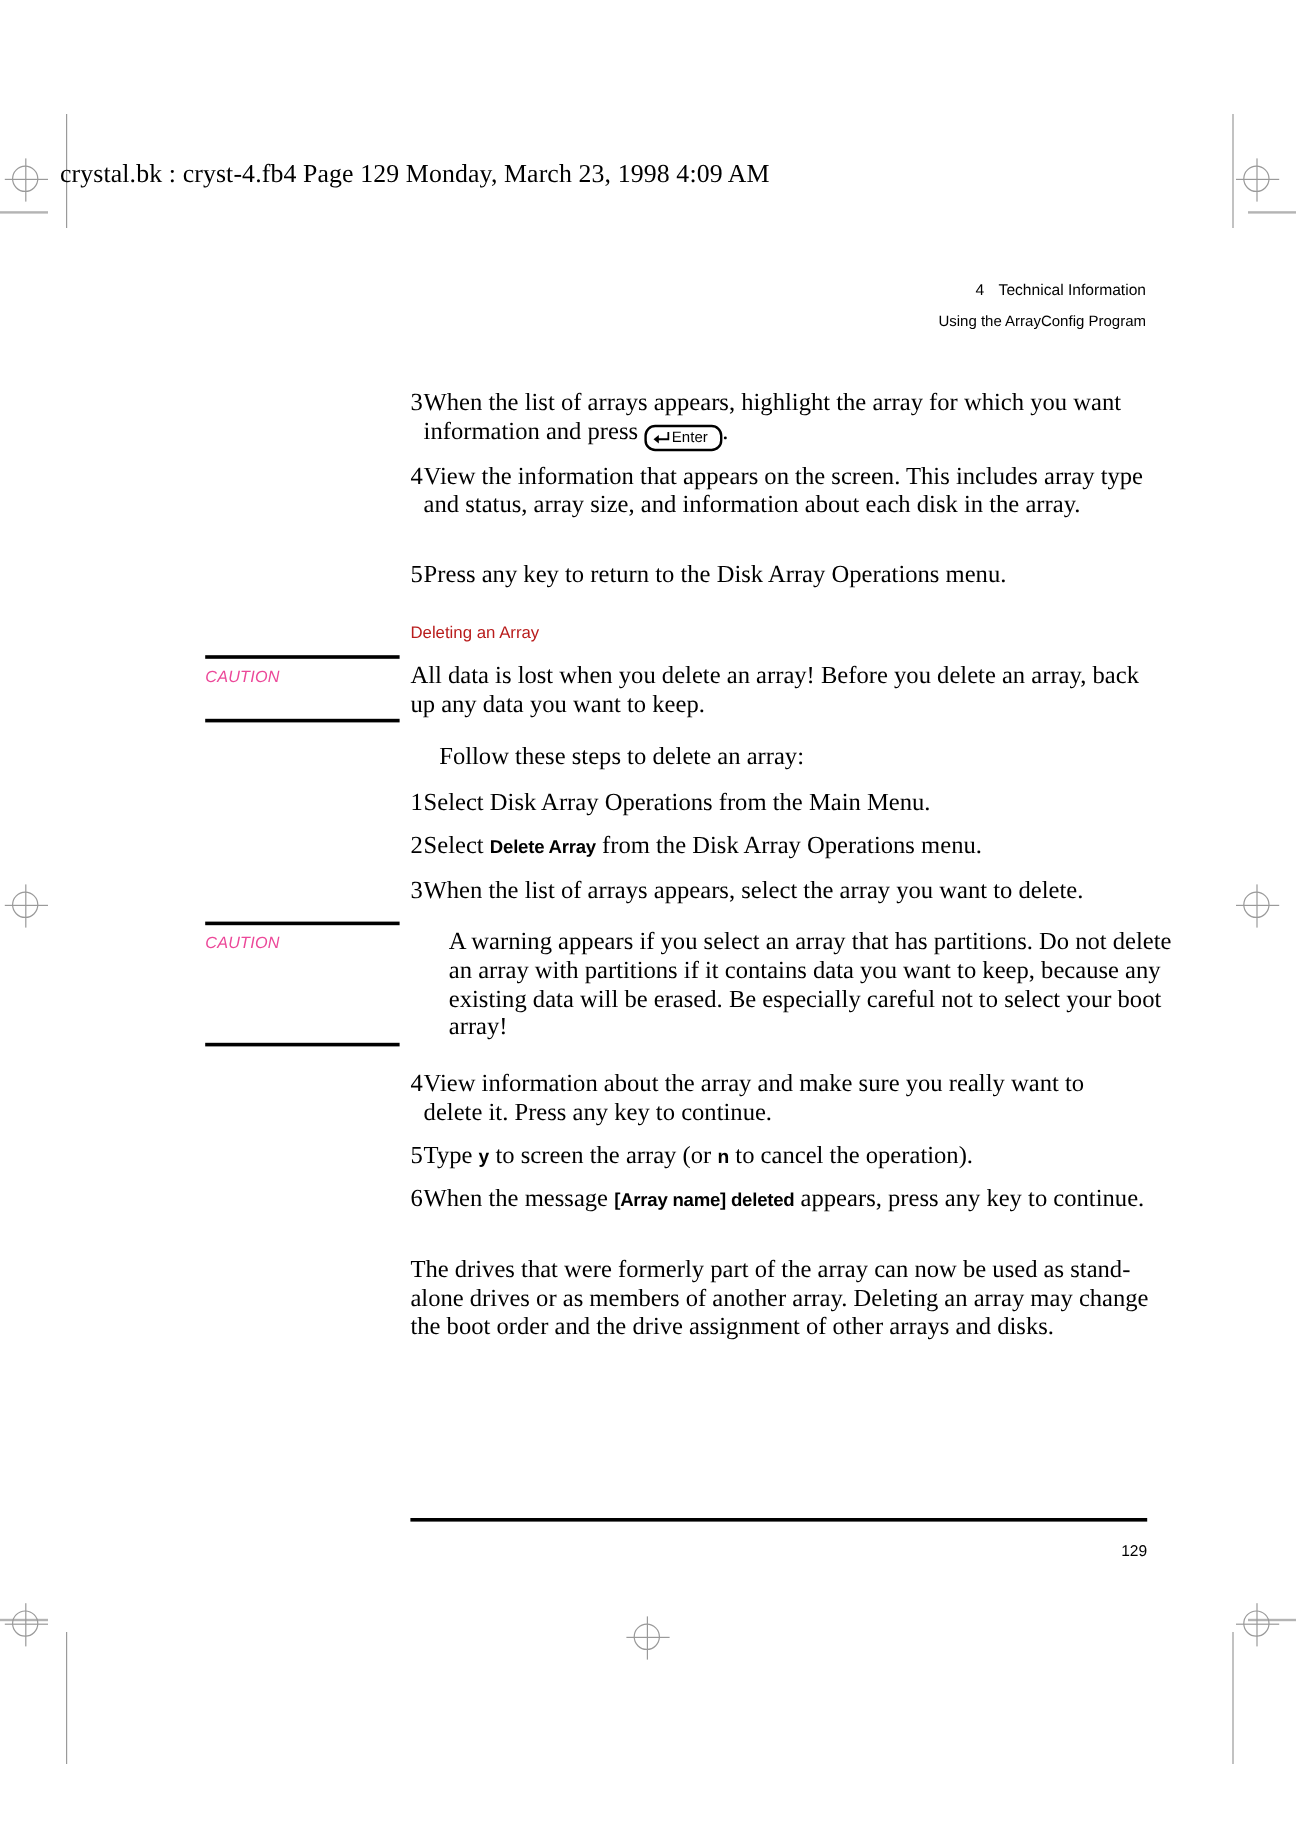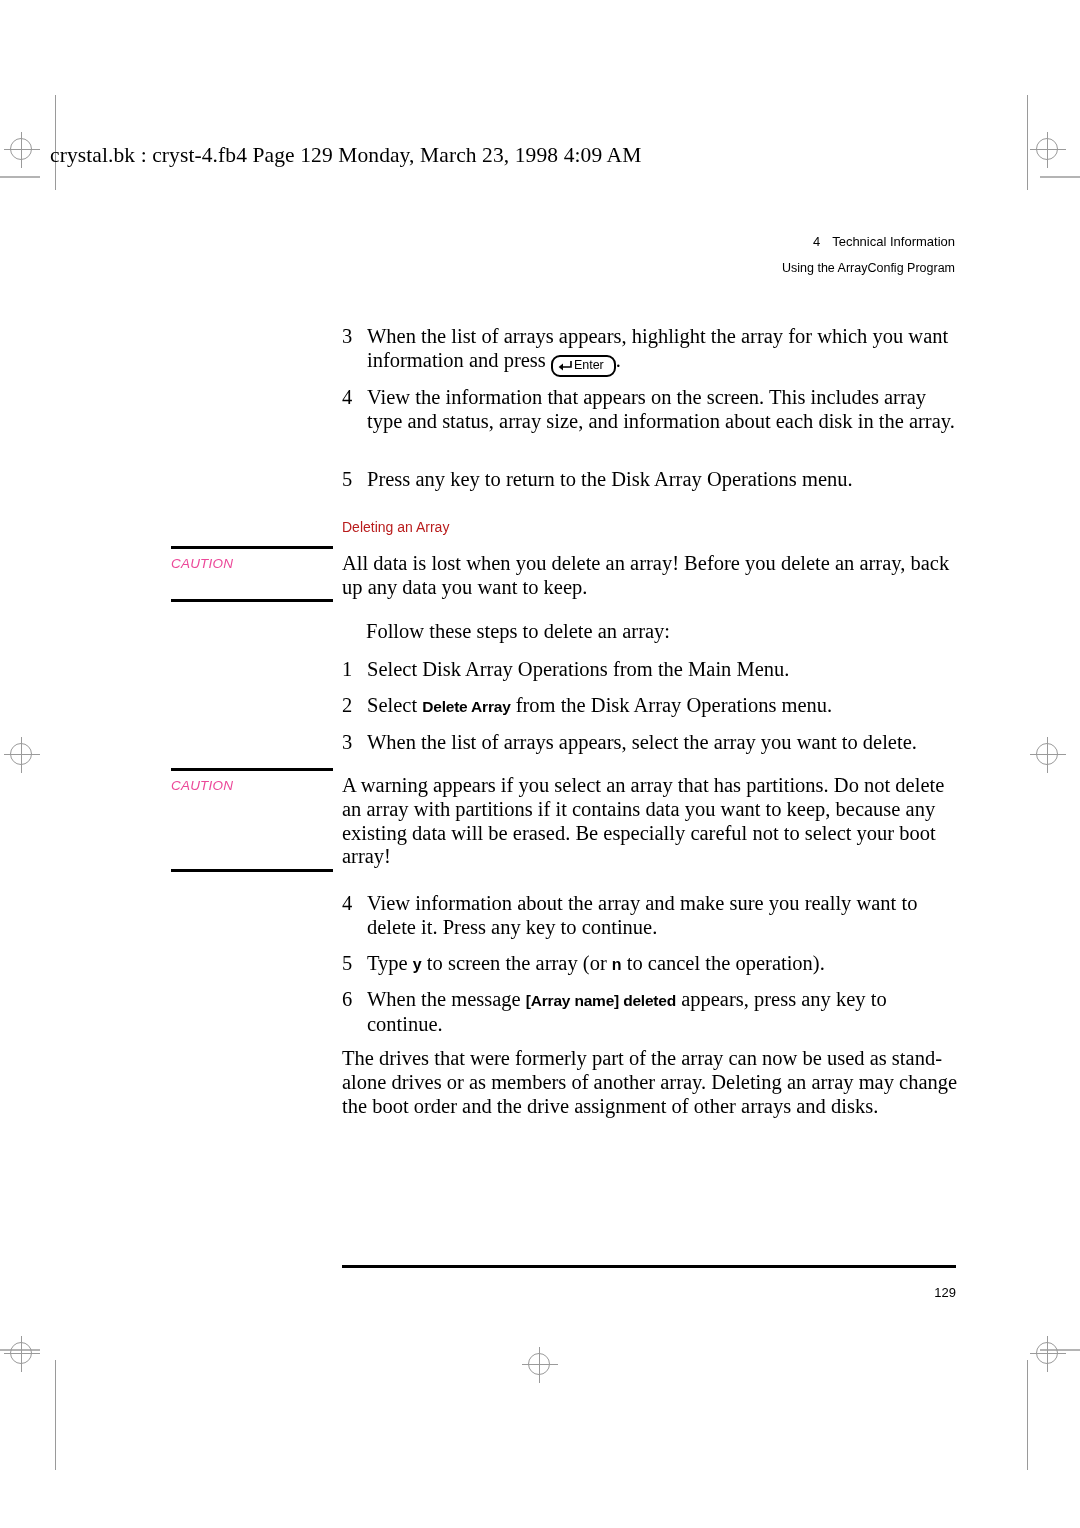--- a/index.html
+++ b/index.html
@@ -51,21 +51,21 @@
     position: absolute;
     background: #9a9a9a;
     pointer-events: none;
   }
   .cropline.thick { background: #b4b4b4; }
 
   
   .banner {
     position: absolute;
     left: 50px;
-    top: 143px;
+    top: 133px;
     font-family: "Liberation Serif", "DejaVu Serif", serif;
     font-size: 21.5px;
     letter-spacing: 0.1px;
     white-space: nowrap;
     color: #000;
   }
 
   
   .runhead {
     position: absolute;
@@ -106,21 +106,21 @@
     width: 615px;
   }
   .step .num {
     position: absolute;
     left: 0px;
     top: 0px;
     width: 22px;
     text-align: left;
   }
   .step .txt {
-    margin-left: 25px;
+    margin-left: 11px;
     display: block;
   }
 
   .para {
     position: absolute;
     left: 342px;
     width: 620px;
   }
 
   .subhead {
@@ -307,21 +307,21 @@
       <span class="txt"><span>Select</span> <span class="ui">Delete Array</span> <span>from the Disk Array Operations menu.</span></span>
     </div>
 
     <div class="step body-text" style="top:731px;">
       <span class="num">3</span>
       <span class="txt">When the list of arrays appears, select the array you want to delete.</span>
     </div>
 
     <div class="rule" style="top:768px;"></div>
     <div class="caution-label" style="top:778px;">CAUTION</div>
-    <div class="para body-text" style="top:774px;">A warning appears if you select an array that has partitions. Do not delete an array with partitions if it contains data you want to keep, because any existing data will be erased. Be especially careful not to select your boot array!</div>
+    <div class="para body-text" style="top:774px;margin-left:32px;">A warning appears if you select an array that has partitions. Do not delete an array with partitions if it contains data you want to keep, because any existing data will be erased. Be especially careful not to select your boot array!</div>
     <div class="rule" style="top:869px;"></div>
 
     <div class="step body-text" style="top:892px;">
       <span class="num">4</span>
       <span class="txt">View information about the array and make sure you really want to delete it. Press any key to continue.</span>
     </div>
 
     <div class="step body-text" style="top:952px;">
       <span class="num">5</span>
       <span class="txt"><span>Type</span> <span class="uikey">y</span> <span>to screen the array (or</span> <span class="uikey">n</span> <span>to cancel the operation).</span></span>

